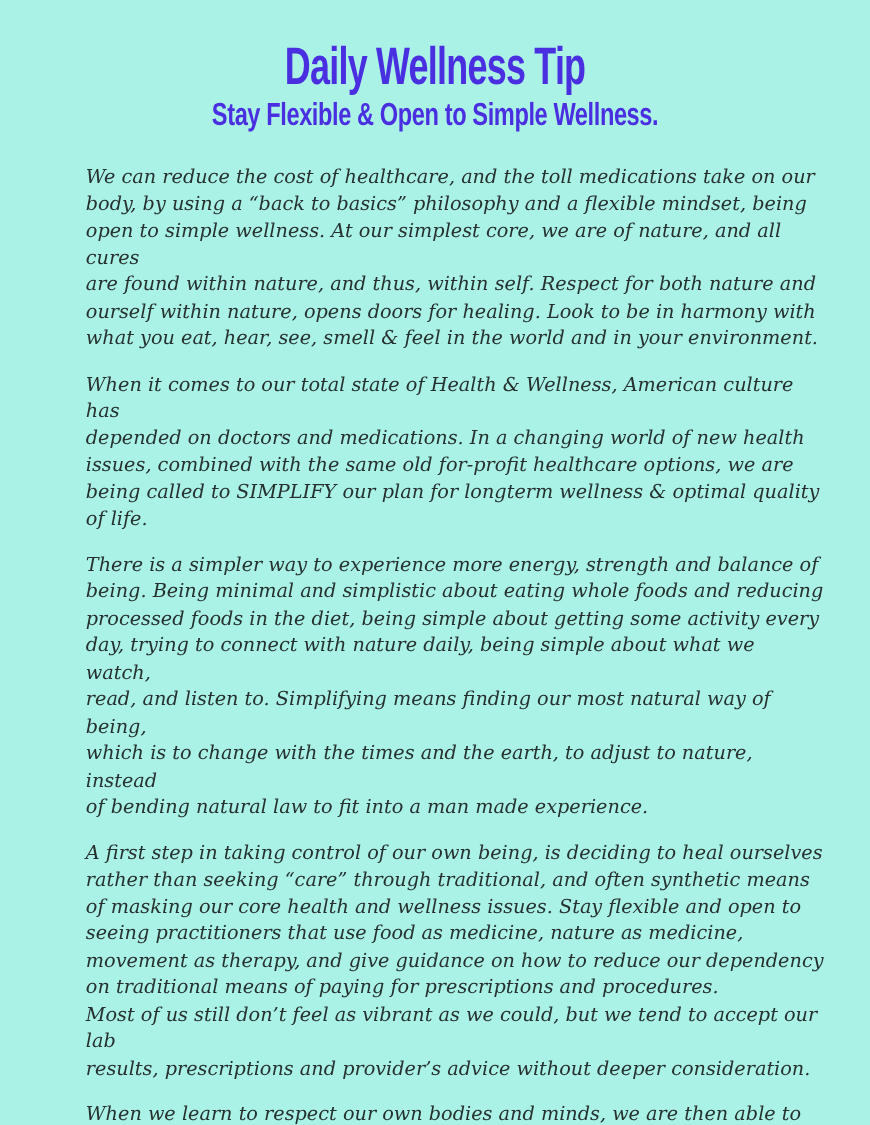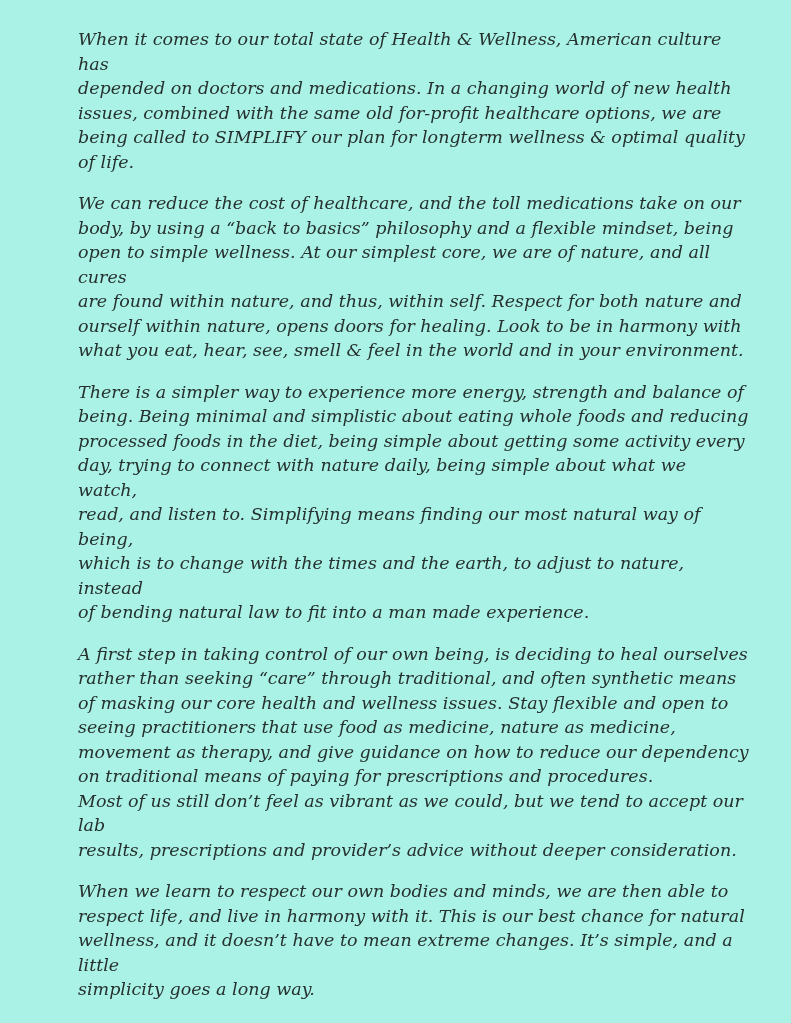--- a/index.html
+++ b/index.html
@@ -58,33 +58,37 @@
     line-height: 24.5px;
     color: var(--ink, #26312f);
     white-space: pre-line;
     margin-bottom: 17px;
   }
 </style>
 </head>
 <body>
 
 <div class="page">
+  <header>
+    <h1 class="title">Daily Wellness Tip</h1>
+    <h2 class="subtitle">Stay Flexible &amp; Open to Simple Wellness.</h2>
+  </header>
 
   <main class="body">
-    <p class="para">When it comes to our total state of Health &amp; Wellness, American culture has
-depended on doctors and medications. In a changing world of new health
-issues, combined with the same old for-profit healthcare options, we are
-being called to SIMPLIFY our plan for longterm wellness &amp; optimal quality
-of life.</p>
     <p class="para">We can reduce the cost of healthcare, and the toll medications take on our
 body, by using a “back to basics” philosophy and a flexible mindset, being
 open to simple wellness. At our simplest core, we are of nature, and all cures
 are found within nature, and thus, within self. Respect for both nature and
 ourself within nature, opens doors for healing. Look to be in harmony with
 what you eat, hear, see, smell &amp; feel in the world and in your environment.</p>
+    <p class="para">When it comes to our total state of Health &amp; Wellness, American culture has
+depended on doctors and medications. In a changing world of new health
+issues, combined with the same old for-profit healthcare options, we are
+being called to SIMPLIFY our plan for longterm wellness &amp; optimal quality
+of life.</p>
     <p class="para">There is a simpler way to experience more energy, strength and balance of
 being. Being minimal and simplistic about eating whole foods and reducing
 processed foods in the diet, being simple about getting some activity every
 day, trying to connect with nature daily, being simple about what we watch,
 read, and listen to. Simplifying means finding our most natural way of being,
 which is to change with the times and the earth, to adjust to nature, instead
 of bending natural law to fit into a man made experience.</p>
     <p class="para">A first step in taking control of our own being, is deciding to heal ourselves
 rather than seeking “care” through traditional, and often synthetic means
 of masking our core health and wellness issues. Stay flexible and open to

